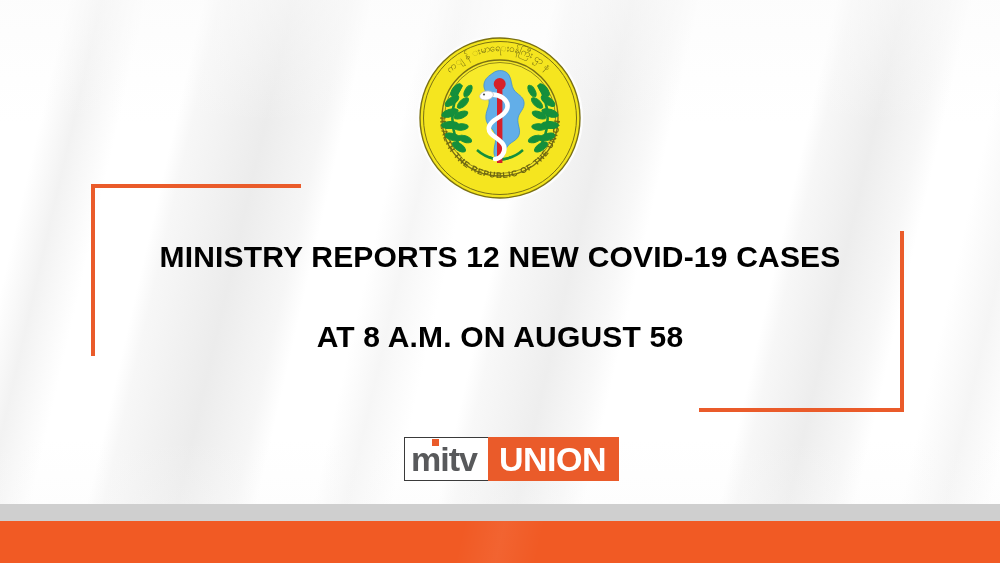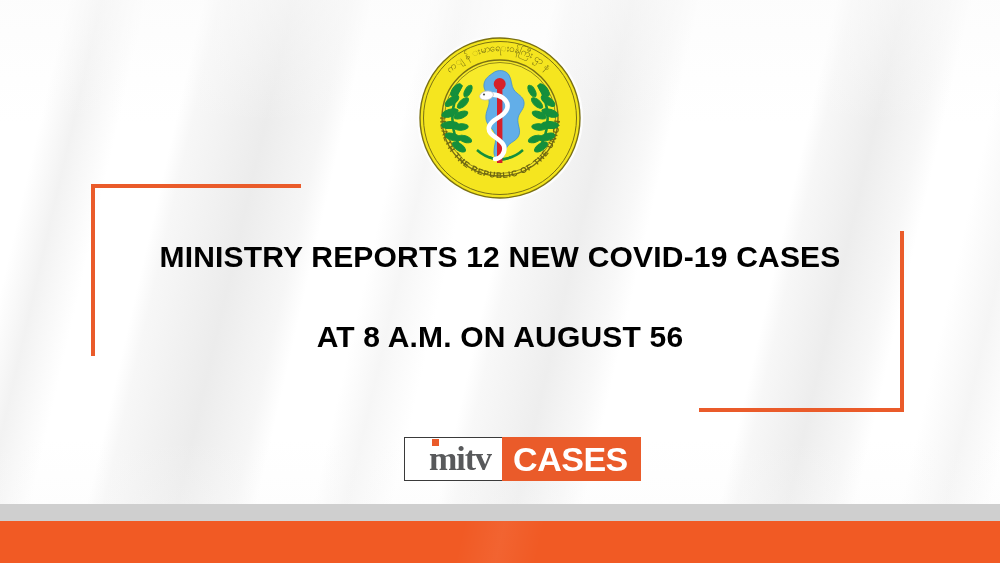--- a/index.html
+++ b/index.html
@@ -109,22 +109,22 @@
     position:absolute;
     left:404px; top:437px;
     height:44px;
     display:flex;
     align-items:stretch;
   }
   #brand-mitv {
     background:#ffffff;
     border:1.5px solid #3a3a3a;
     border-right:none;
-    padding:0 11px 0 24px;
-    display:flex; align-items:center;font-family:Liberation Serif, serif;
+    padding:0 11px 0 6px;
+    display:flex; align-items:center;
   }
   #brand-mitv .word {
     position:relative;
     font-size:34px;
     font-weight:bold;
     color:#58595b;
     letter-spacing:-1px;
     line-height:1;
     display:block;
   }
@@ -312,30 +312,30 @@
         <circle cx="69" cy="61.5" r="1.1" fill="#555"></circle>
       </g>
     </svg>
   </div>
 
   <div class="bracket" id="bracket-tl"></div>
   <div class="bracket" id="bracket-br"></div>
 
   <div id="headline">
     <span class="line line-1">MINISTRY REPORTS 12 NEW COVID-19 CASES</span>
-    <span class="line line-2">AT 8 A.M. ON AUGUST 56</span>
+    <span class="line line-2">AT 8 A.M. ON AUGUST 58</span>
   </div>
 
   <div id="brand-logo">
     <div id="brand-mitv">
       <span class="word">mitv</span>
       <span class="idot"></span>
     </div>
     <div id="brand-news">
-      <span class="word">CASES</span>
+      <span class="word">UNION</span>
     </div>
   </div>
 
   <div id="bar-gray"></div>
   <div id="bar-orange"></div>
   <div id="bar-orange-sheen"></div>
 
 </div>
 
 </body></html>

